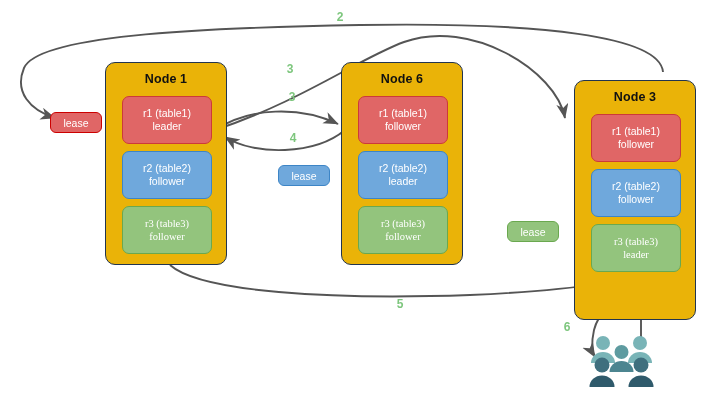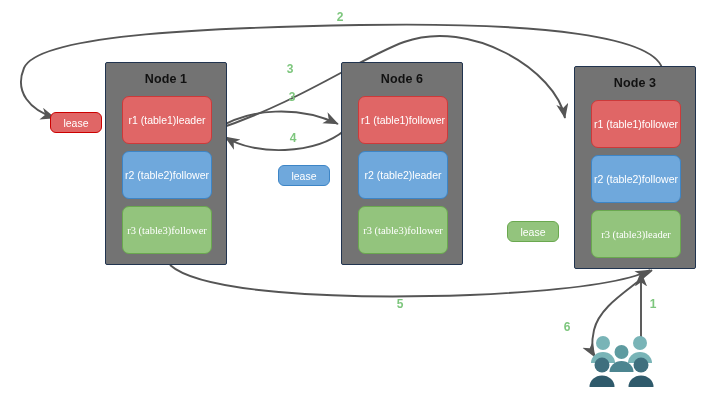--- a/index.html
+++ b/index.html
@@ -21,43 +21,43 @@
     top: 0;
     width: 704px;
     height: 405px;
     pointer-events: none;
   }
 
   .node-box {
     position: absolute;
     box-sizing: border-box;
     border: 1.6px solid #21344f;
-    border-radius: 2px;
-    background: #737373;
+    border-radius: 10px;
+    background: #eab308;
   }
   .node-title {
     position: absolute;
     left: 0;
     right: 0;
     top: 9px;
     text-align: center;
     font-size: 12.5px;
     font-weight: bold;
     color: #111111;
     letter-spacing: .1px;
   }
   .replica {
     position: absolute;
     box-sizing: border-box;
     left: 16px;
     width: 90px;
     height: 48px;
     border-radius: 7px;
     display: flex;
-    flex-direction: row;
+    flex-direction: column;
     align-items: center;
     justify-content: center;
     color: #ffffff;
     font-size: 10.5px;
     line-height: 13px;
     text-align: center;
   }
   .replica .rl { display: block; }
 
   .rep-red   { background: #e06666; border: 1.4px solid #cc3a3a; }
@@ -167,21 +167,21 @@
     <div class="replica rep-blue" style="top:88px;">
       <span class="rl">r2 (table2)</span>
       <span class="rl">leader</span>
     </div>
     <div class="replica rep-green" style="top:143px;">
       <span class="rl">r3 (table3)</span>
       <span class="rl">follower</span>
     </div>
   </div>
 
-  <div class="node-box" style="left:574px; top:66px; width:122px; height:203px;">
+  <div class="node-box" style="left:574px; top:80px; width:122px; height:240px;">
     <div class="node-title">Node 3</div>
     <div class="replica rep-red" style="top:33px;">
       <span class="rl">r1 (table1)</span>
       <span class="rl">follower</span>
     </div>
     <div class="replica rep-blue" style="top:88px;">
       <span class="rl">r2 (table2)</span>
       <span class="rl">follower</span>
     </div>
     <div class="replica rep-green" style="top:143px;">

